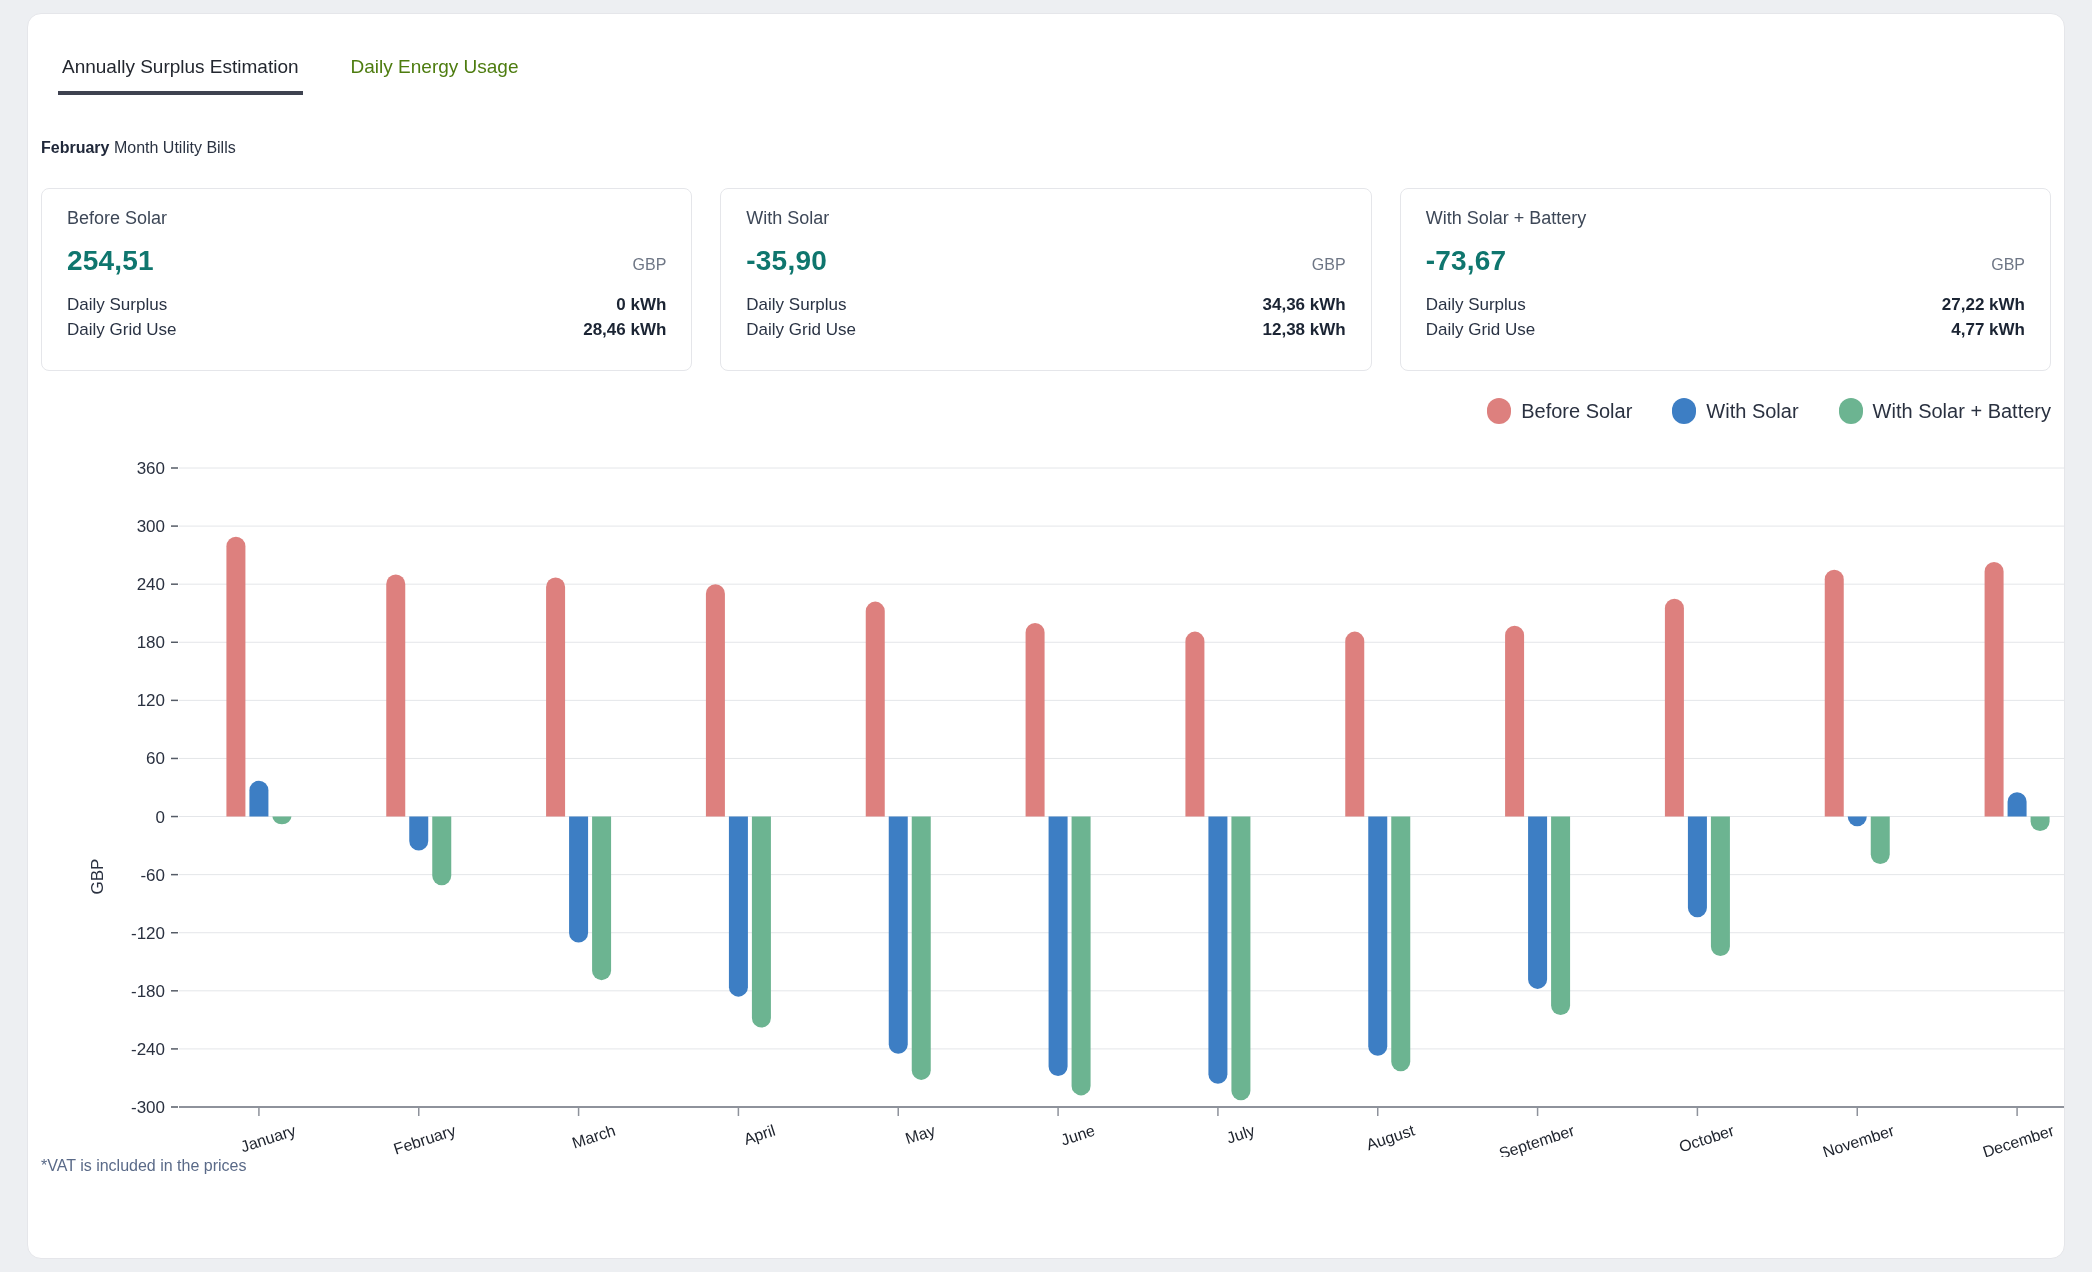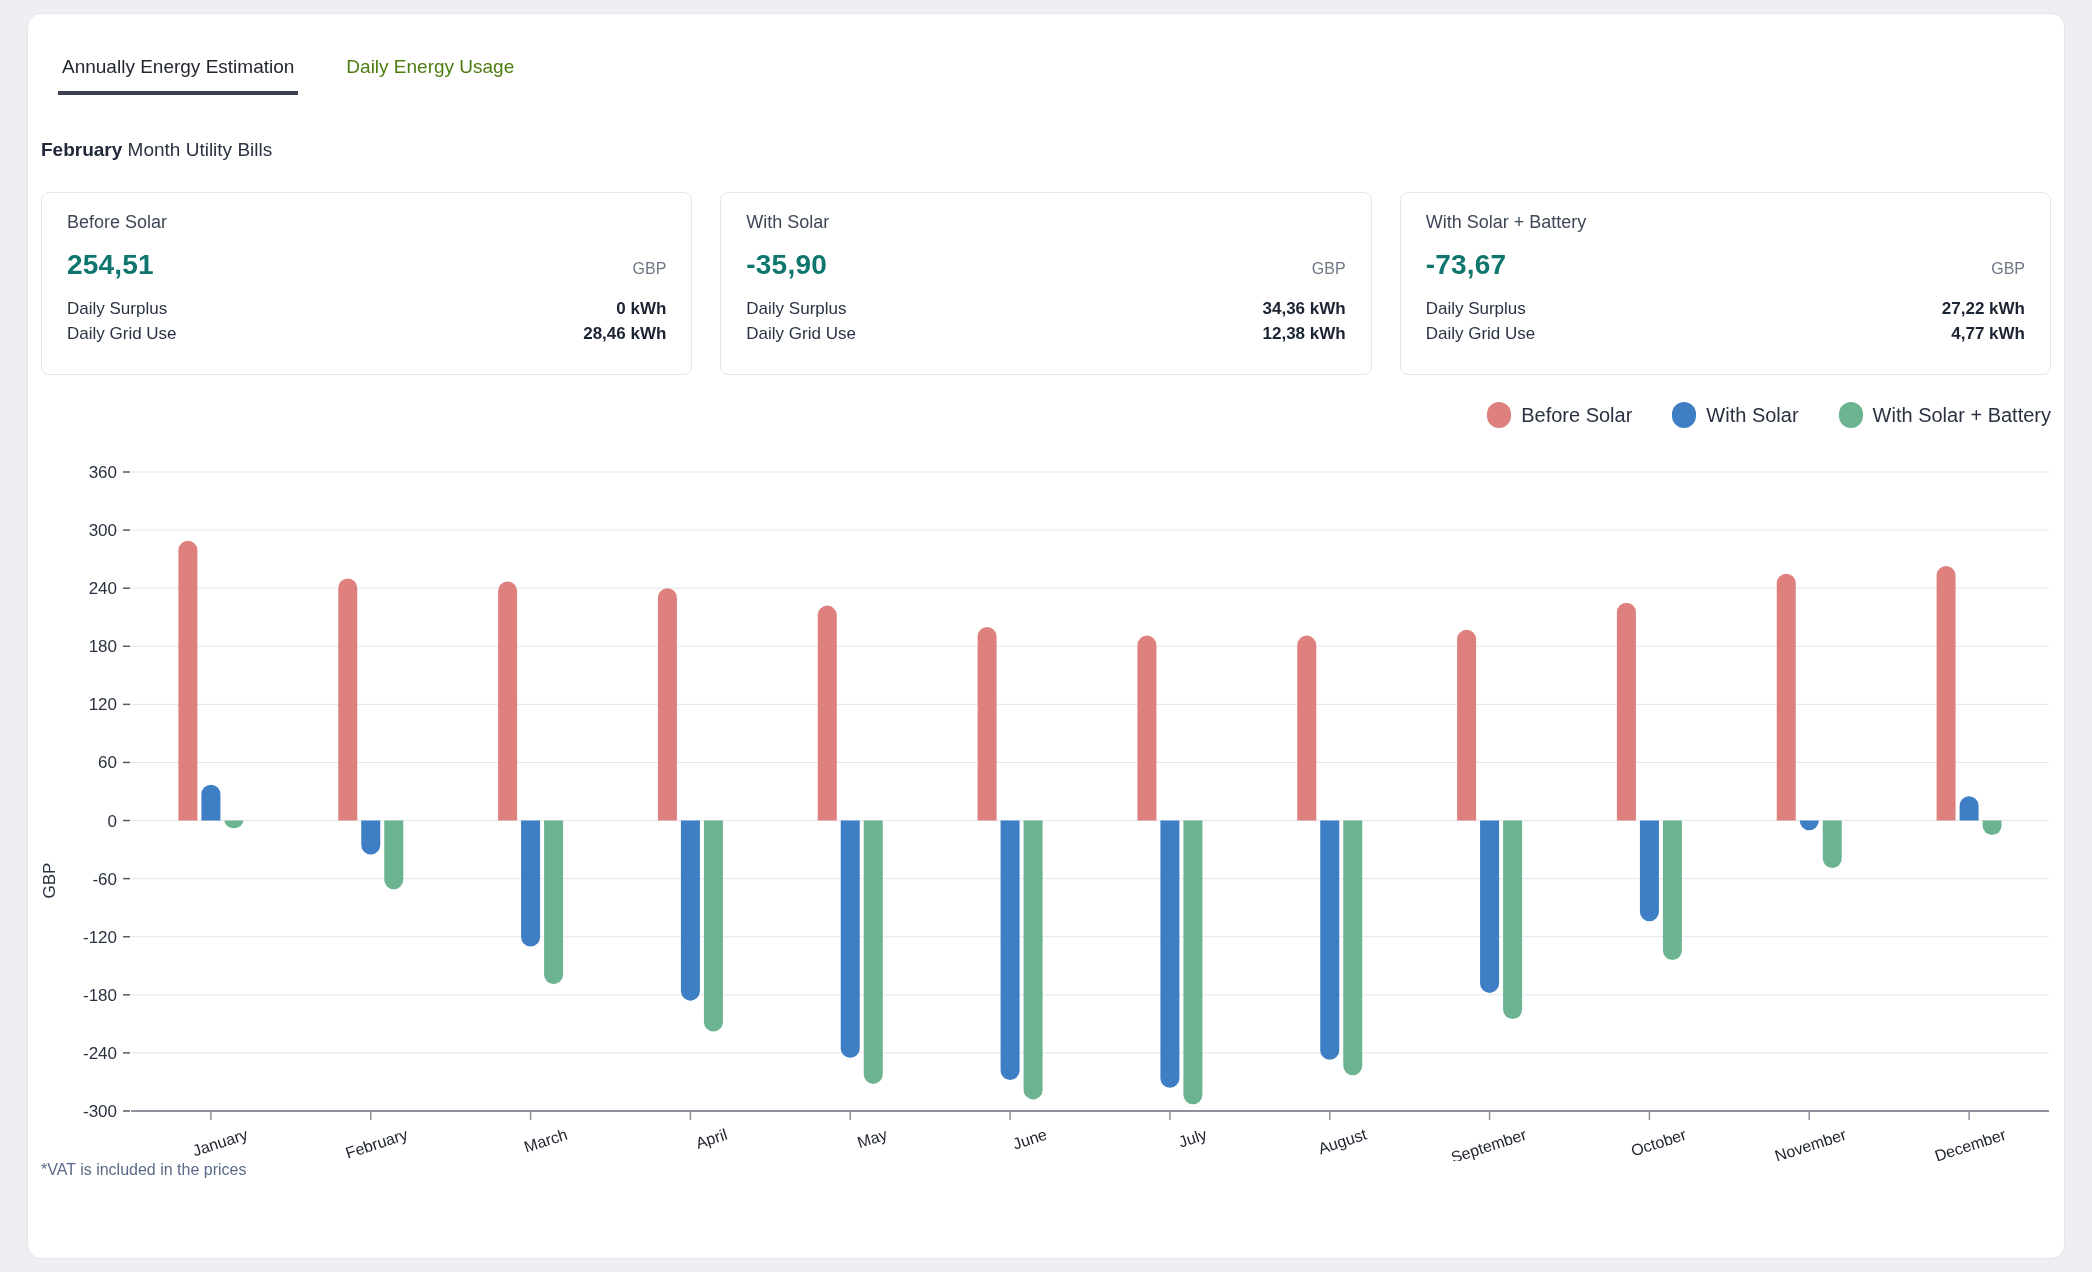--- a/index.html
+++ b/index.html
@@ -17,21 +17,21 @@
     border: 1px solid #e5e6ea;
     border-radius: 14px;
     padding: 0 13px;
     overflow: hidden;
   }
   
   .tabs { margin: 42px 0 0 17px; display: flex; gap: 44px; align-items: flex-end; }
   .tab { font-size: 19px; padding: 0 4px 13px 4px; cursor: pointer; color: #4d7c0f; border-bottom: 4px solid transparent; }
   .tab.active { color: #23272f; font-weight: 500; border-bottom-color: #3e4250; }
   
-  .heading { margin-top: 44px; font-size: 19px; color: #2b3342; }
+  .heading { margin-top: 44px; font-size: 16px; color: #2b3342; }
   .heading b { font-weight: 700; color: #20283a; }
   
   .cards { margin-top: 31px; display: grid; grid-template-columns: repeat(3, 1fr); gap: 28px; }
   .card {
     border: 1px solid #e5e6ea; border-radius: 8px;
     padding: 19px 25px 20px 25px; min-height: 183px; background: #fff;
   }
   .card-title { font-size: 18px; color: #3d4757; }
   .amount-row { display: flex; justify-content: space-between; align-items: baseline; margin-top: 16px; }
   .amount { font-size: 28px; font-weight: 700; color: #0f766e; letter-spacing: 0.2px; }
@@ -39,33 +39,33 @@
   .card-rows { margin-top: 16px; }
   .card-row { display: flex; justify-content: space-between; font-size: 17px; line-height: 1.45; gap: 24px; }
   .card-row .lbl { color: #2a3344; }
   .card-row .val { font-weight: 700; color: #1b2433; }
   
   .legend { margin-top: 24px; display: flex; justify-content: flex-end; align-items: center; gap: 40px; height: 32px; }
   .legend-item { display: flex; align-items: center; gap: 10px; cursor: pointer; }
   .legend-swatch { width: 24px; height: 26px; border-radius: 12px; }
   .legend-label { font-size: 20px; color: #2a3140; }
   
-  .chart-wrap { position: relative; margin-top: 18px; height: 712px; }
+  .chart-wrap { position: relative; margin-top: 18px; height: 712px; margin-left: 48px; }
   .chart-wrap svg { display: block; }
   svg text { font-family: "Liberation Sans", sans-serif; }
   
   .footer-note { font-size: 16px; color: #5a6a88; }
 </style>
 </head>
 <body>
 
 <div class="panel">
 
   <div class="tabs">
-    <div class="tab active">Annually Energy Estimation</div>
+    <div class="tab active">Annually Surplus Estimation</div>
     <div class="tab">Daily Energy Usage</div>
   </div>
 
   <div class="heading"><b>February</b><span> Month Utility Bills</span></div>
 
   <div class="cards">
 
     <div class="card">
       <div class="card-title">Before Solar</div>
       <div class="amount-row">

